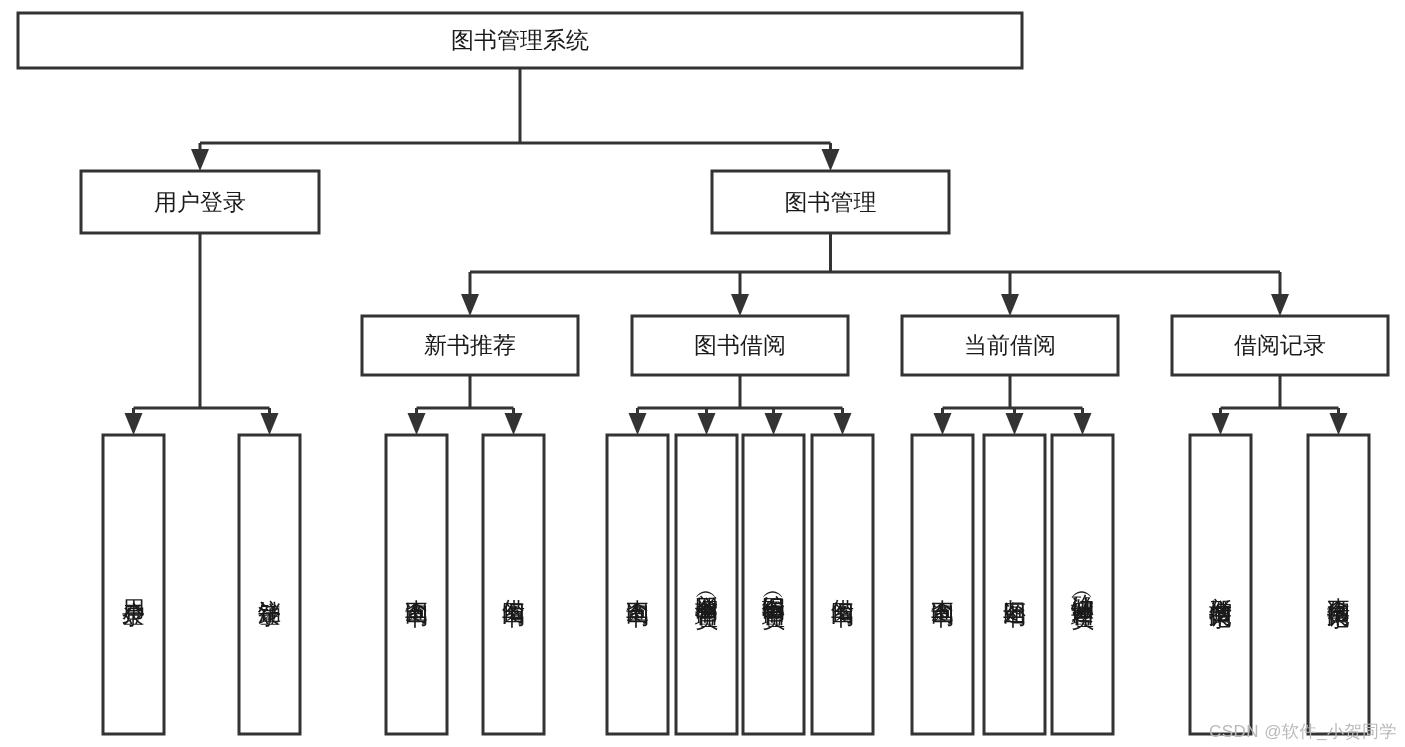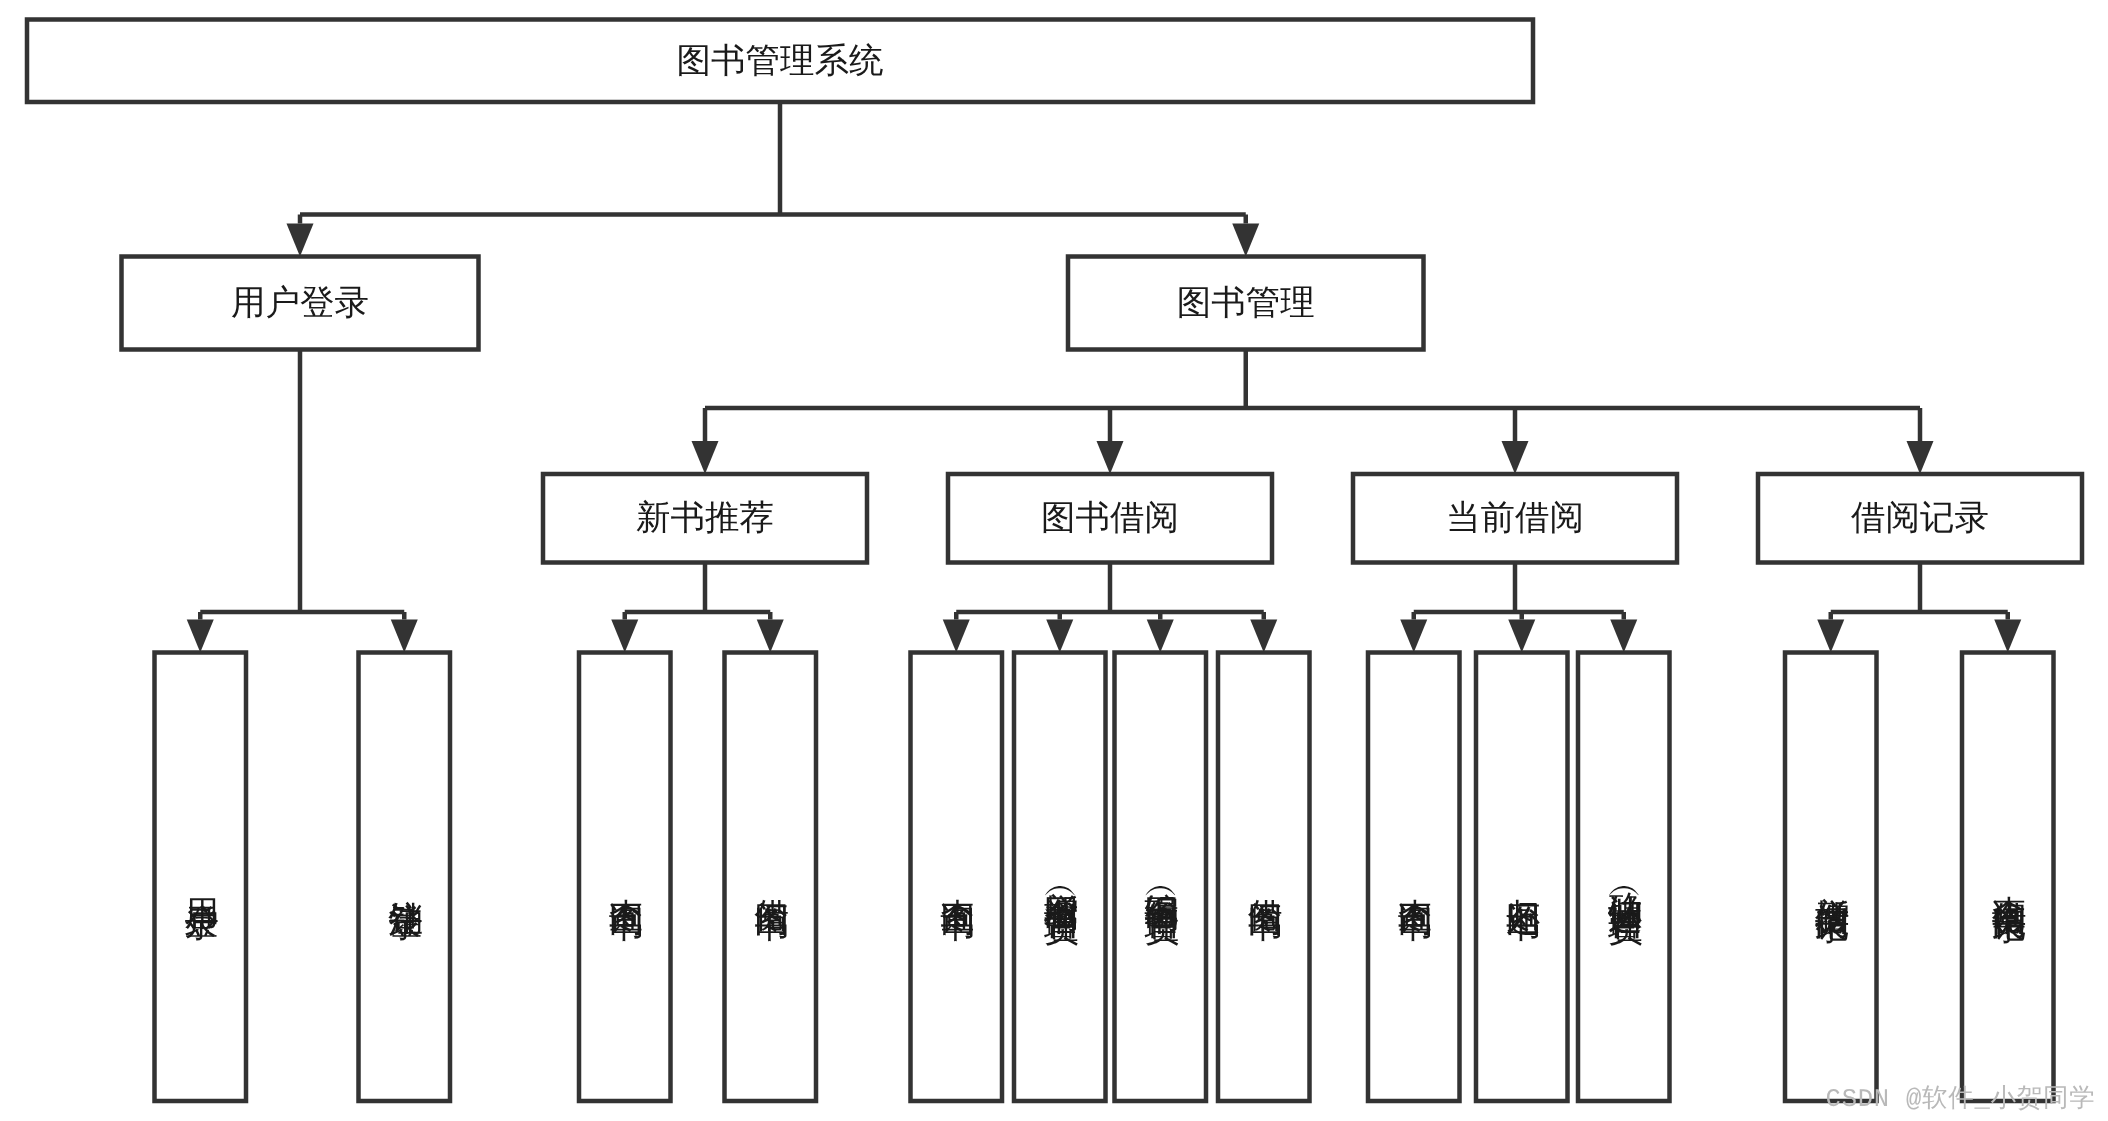--- a/index.html
+++ b/index.html
@@ -65,21 +65,21 @@
     justify-content: center;
     text-align: center;
     white-space: nowrap;
     pointer-events: none;
     user-select: none;
   }
   .watermark {
     position: absolute;
     right: 8px;
     bottom: 4px;
-    font-family: Liberation Mono, monospace;
+    font-family: Liberation Sans, sans-serif;
     font-size: 17px;
     color: #b9b9b9;
     letter-spacing: 0.5px;
     white-space: nowrap;
   }
 </style>
 </head>
 <body>
 
 <div id="diagram-root">

